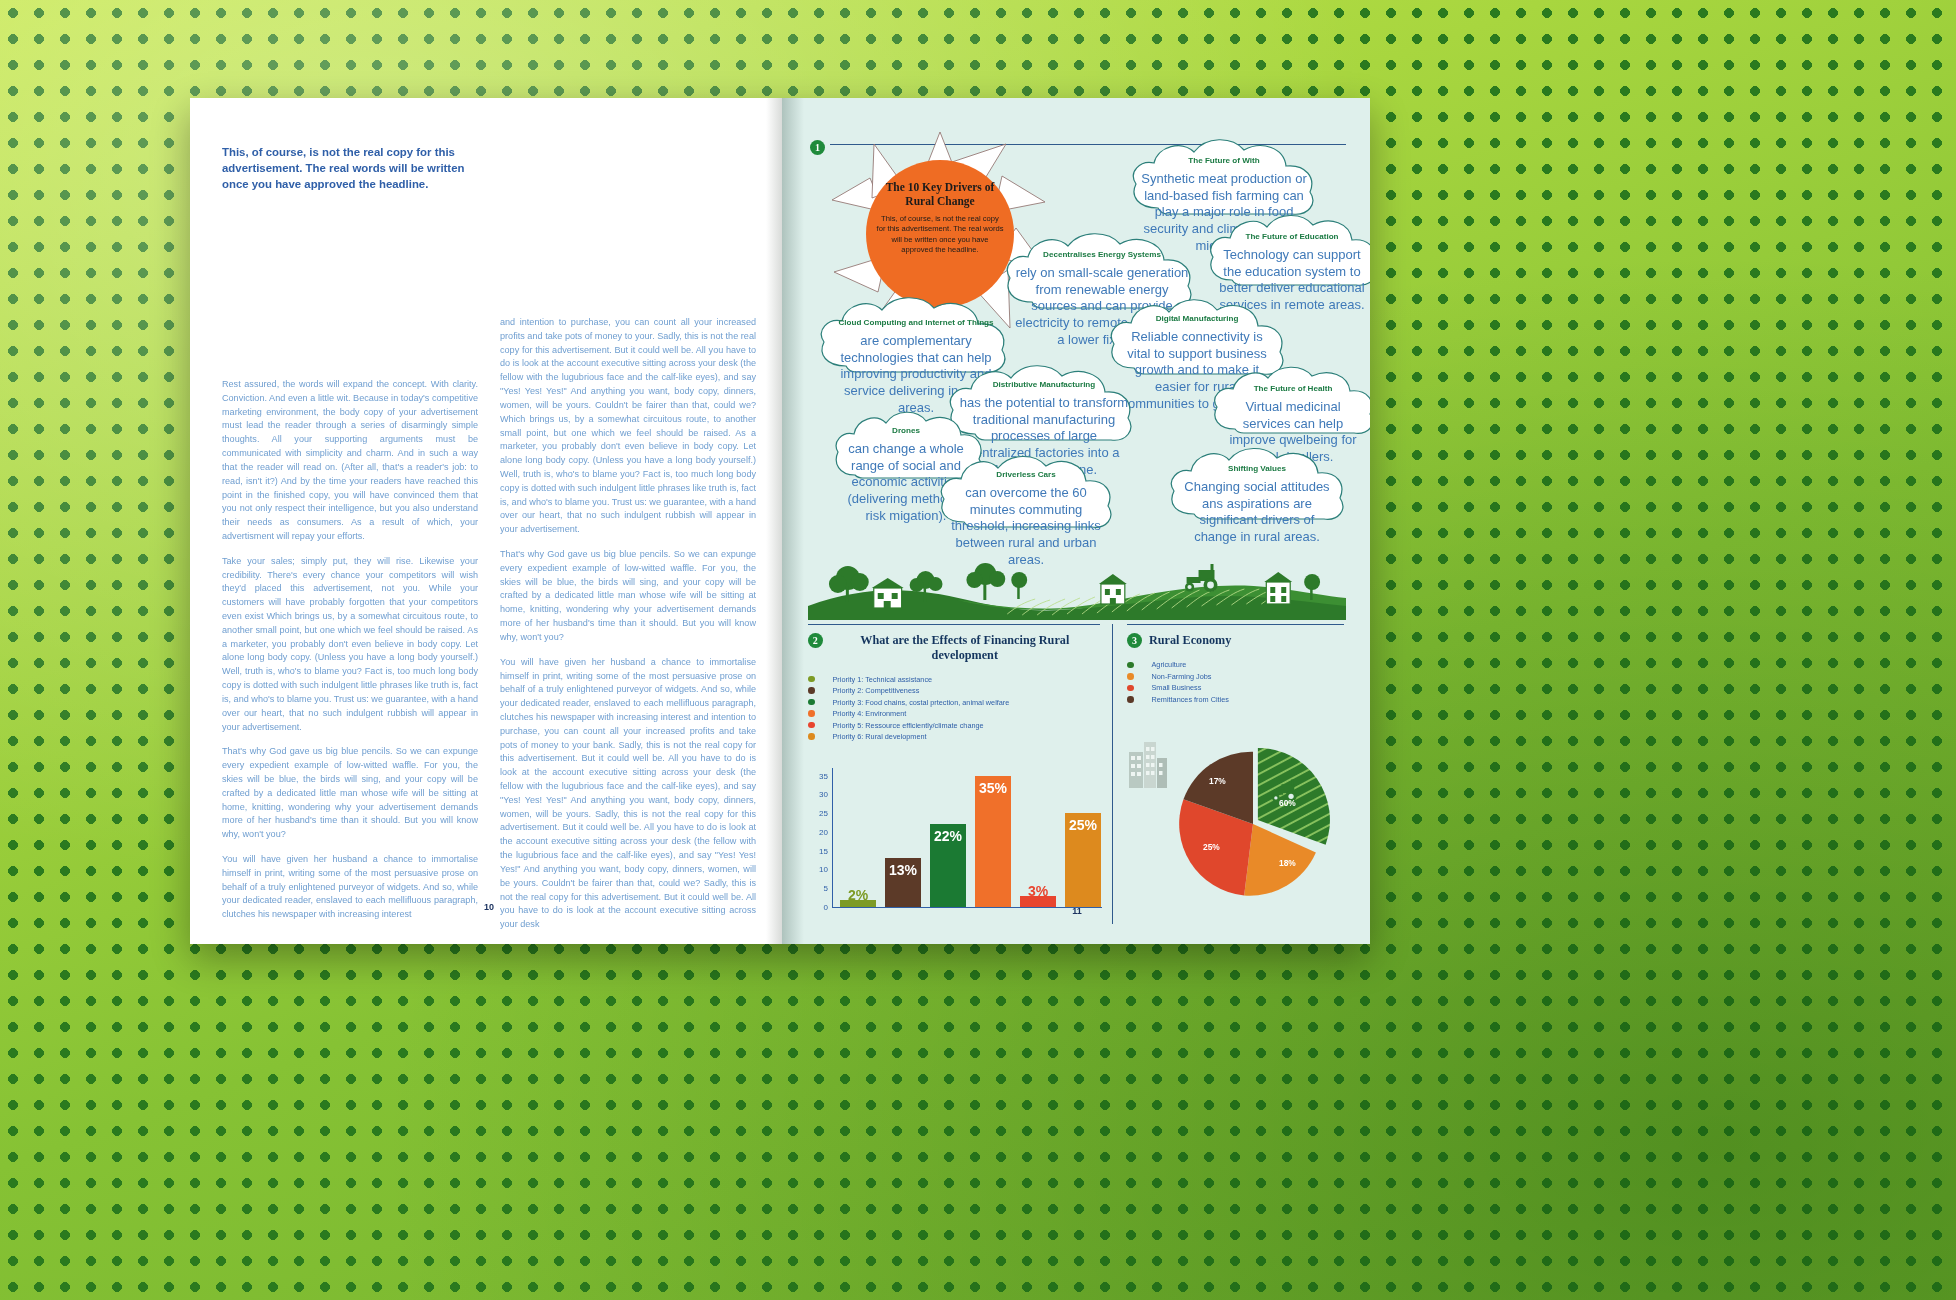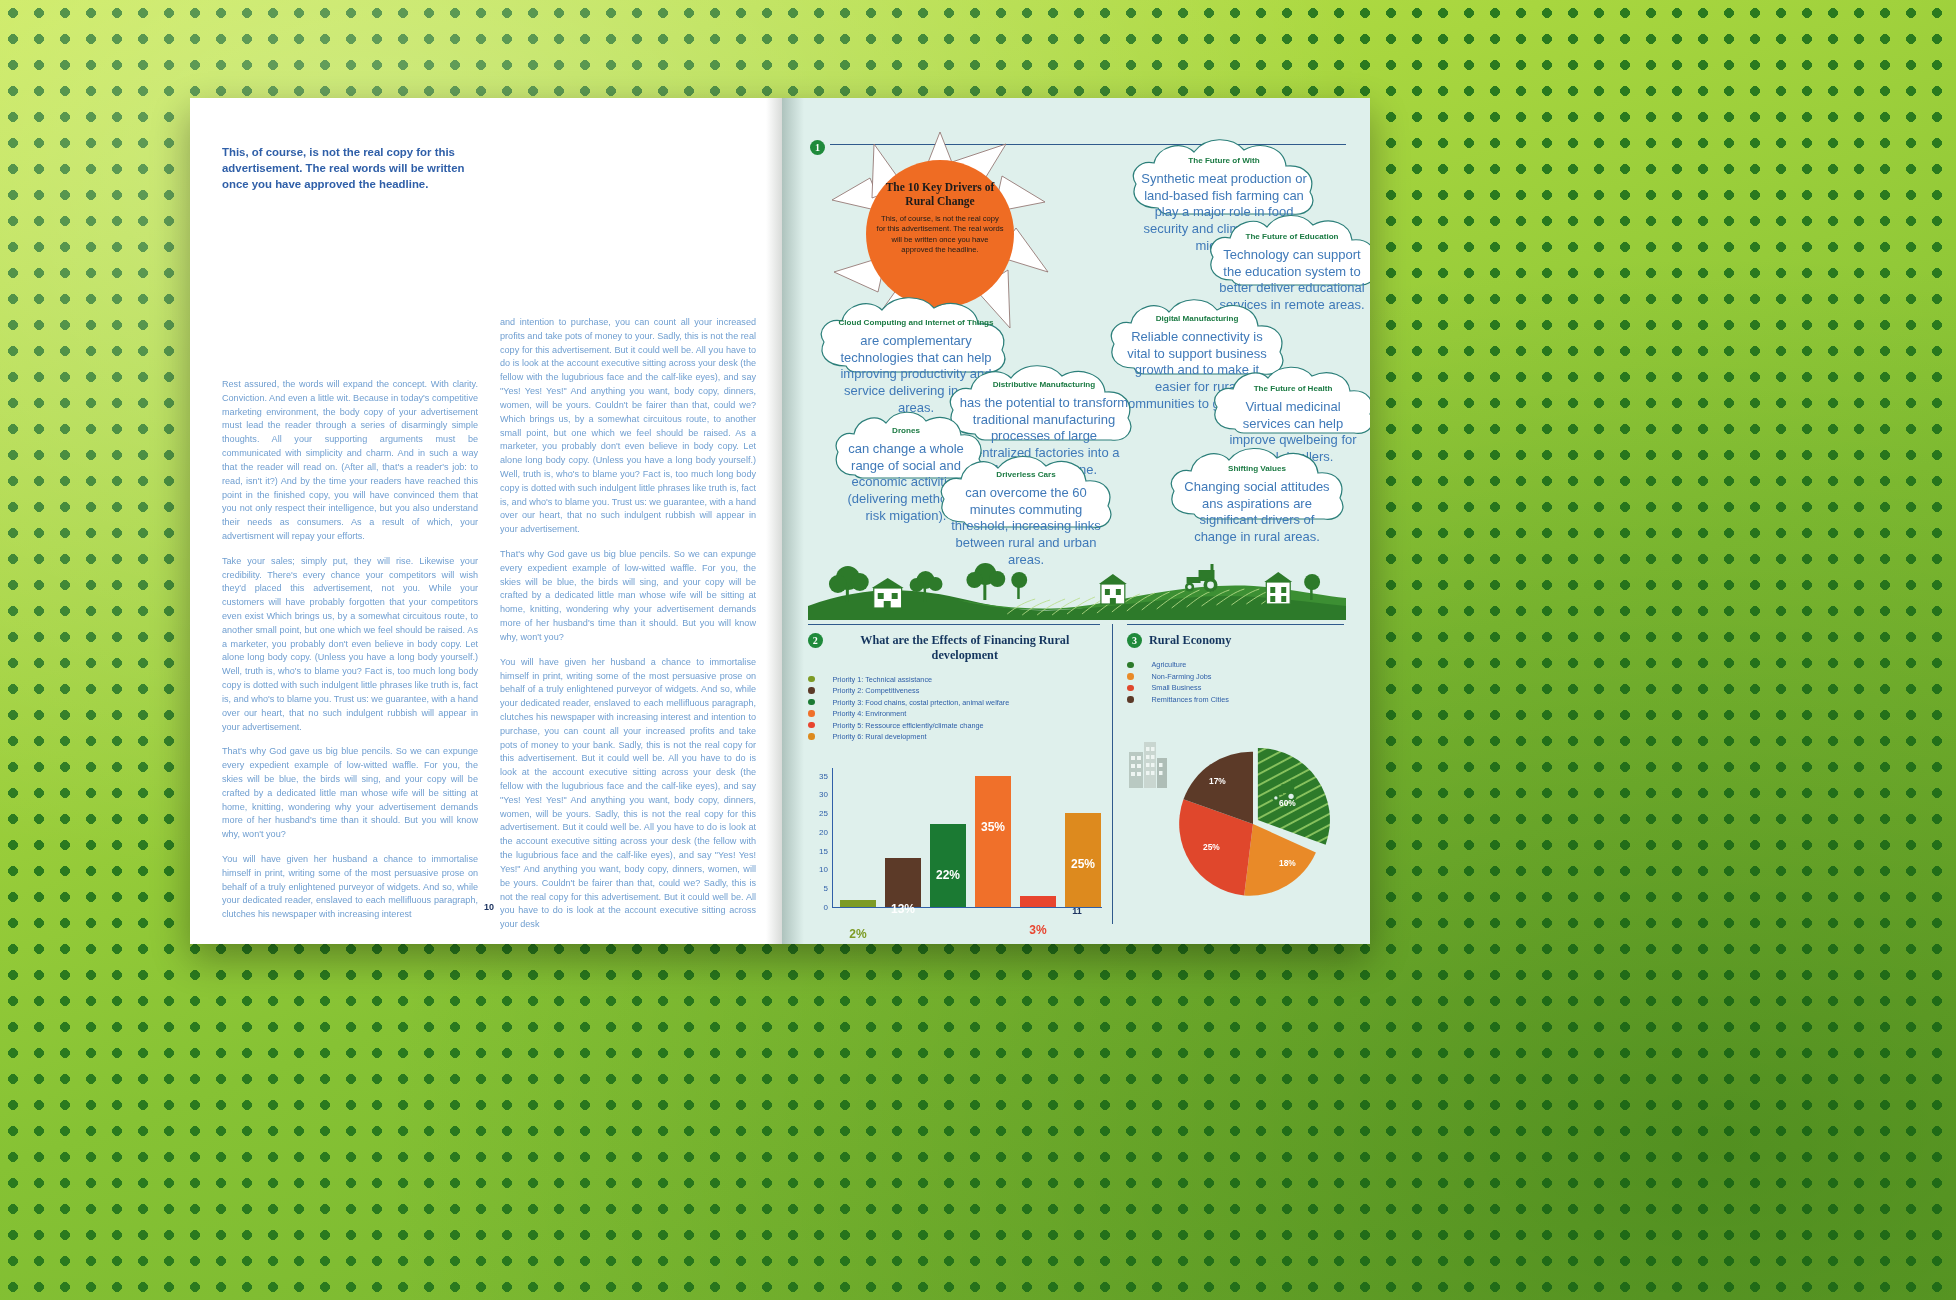--- a/index.html
+++ b/index.html
@@ -144,21 +144,21 @@
   #bars .axis-lbl {
     position:absolute; right:100%; margin-right:4px; transform:translateY(-50%);
     font-size:8px; color:#2f5fa8; white-space:nowrap;
   }
   #bar-area { position:absolute; left:22px; right:0; top:0; bottom:0; border-bottom:1.1px solid #2f5fa8; }
   #bar-axis { position:absolute; left:22px; top:0; bottom:0; width:1.1px; background:#2f5fa8; }
   .bar {
     position:absolute; bottom:0; width:36px; display:flex; justify-content:center;
   }
   .bar .val {
-    position:absolute; top:4px; font-size:12px; font-weight:700; color:#fff; white-space:nowrap;margin-top:40px;
+    position:absolute; top:4px; font-size:14px; font-weight:700; color:#fff; white-space:nowrap;
   }
   .bar.small .val { top:-13px; color:inherit; }
 
   
   #pie-wrap { position:absolute; left:10px; bottom:22px; width:212px; height:172px; }
   #pie { position:absolute; right:4px; bottom:0; width:156px; height:156px; }
   .pie-lab {
     position:absolute; font-size:8.4px; font-weight:700; color:#fff;
   }
   #factory { position:absolute; left:4px; top:8px; }
@@ -245,20 +245,29 @@
         <div class="cloud" style="left:318px; top:10px; width:196px; height:92px;">
           <svg viewBox="0 0 196 92">
               <path d="M32 74 C12 74 4 62 10 50 C2 38 14 26 28 29 C32 12 56 6 68 18 C80 2 106 2 118 16 C136 6 158 14 160 32 C180 30 190 44 184 58 C192 70 182 82 166 80 L42 80 C38 80 34 78 32 74 Z" fill="#fff" stroke="#2c7f7a" stroke-width="1.2"></path>
             </svg>
           <div class="ct" style="left:14px; top:22px; width:168px;">
             <div class="ch">The Future of With</div>
             <div class="cb">Synthetic meat production or land-based fish farming can play a major role in food security and climate change migration.</div>
           </div>
         </div>
 
+        <div class="cloud" style="left:190px; top:104px; width:206px; height:92px;">
+          <svg viewBox="0 0 206 92">
+              <path d="M34 74 C14 74 6 62 12 50 C4 38 16 26 30 29 C34 12 58 6 70 18 C82 2 110 2 122 16 C140 6 164 14 166 32 C186 30 196 44 190 58 C198 70 188 82 172 80 L44 80 C40 80 36 78 34 74 Z" fill="#fff" stroke="#2c7f7a" stroke-width="1.2"></path>
+            </svg>
+          <div class="ct" style="left:16px; top:22px; width:176px;">
+            <div class="ch">Decentralises Energy Systems</div>
+            <div class="cb">rely on small-scale generation from renewable energy sources and can provide electricity to remote regions at a lower fix cost.</div>
+          </div>
+        </div>
 
         <div class="cloud" style="left:396px; top:86px; width:176px; height:88px;">
           <svg viewBox="0 0 176 88">
               <path d="M28 70 C10 70 3 58 9 47 C2 36 13 25 26 28 C30 12 52 6 63 17 C74 2 98 2 109 15 C126 6 146 13 148 30 C166 28 175 41 169 54 C176 66 167 77 152 75 L38 75 C34 75 30 73 28 70 Z" fill="#fff" stroke="#2c7f7a" stroke-width="1.2"></path>
             </svg>
           <div class="ct" style="left:12px; top:22px; width:152px;">
             <div class="ch">The Future of Education</div>
             <div class="cb">Technology can support the education system to better deliver educational services in remote areas.</div>
           </div>
         </div>

